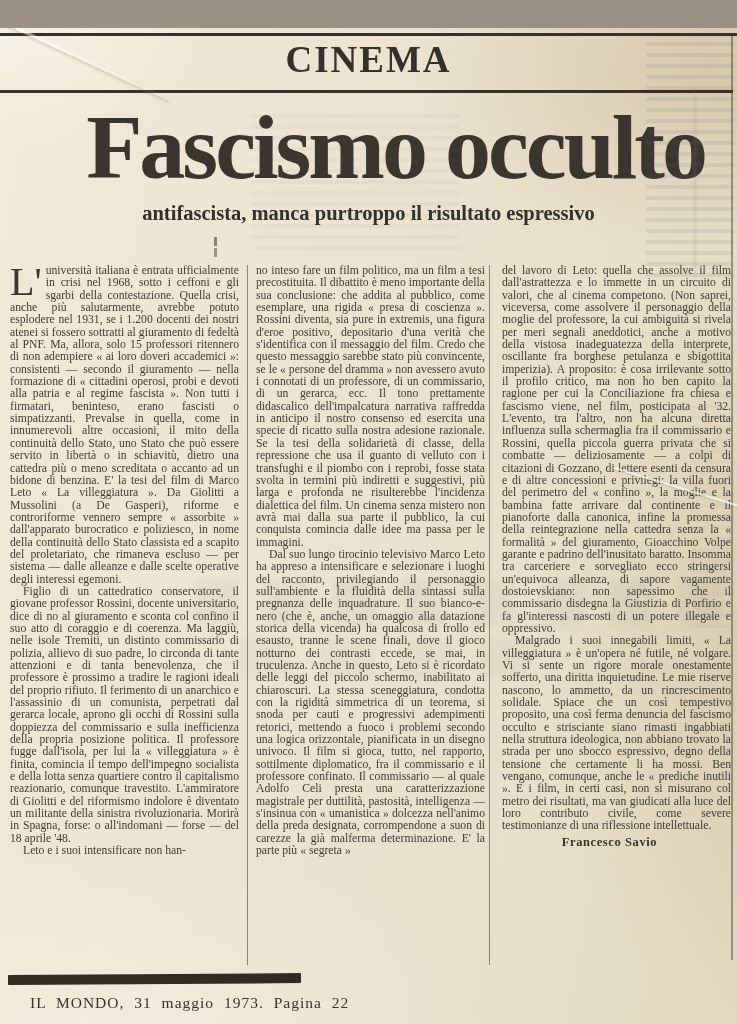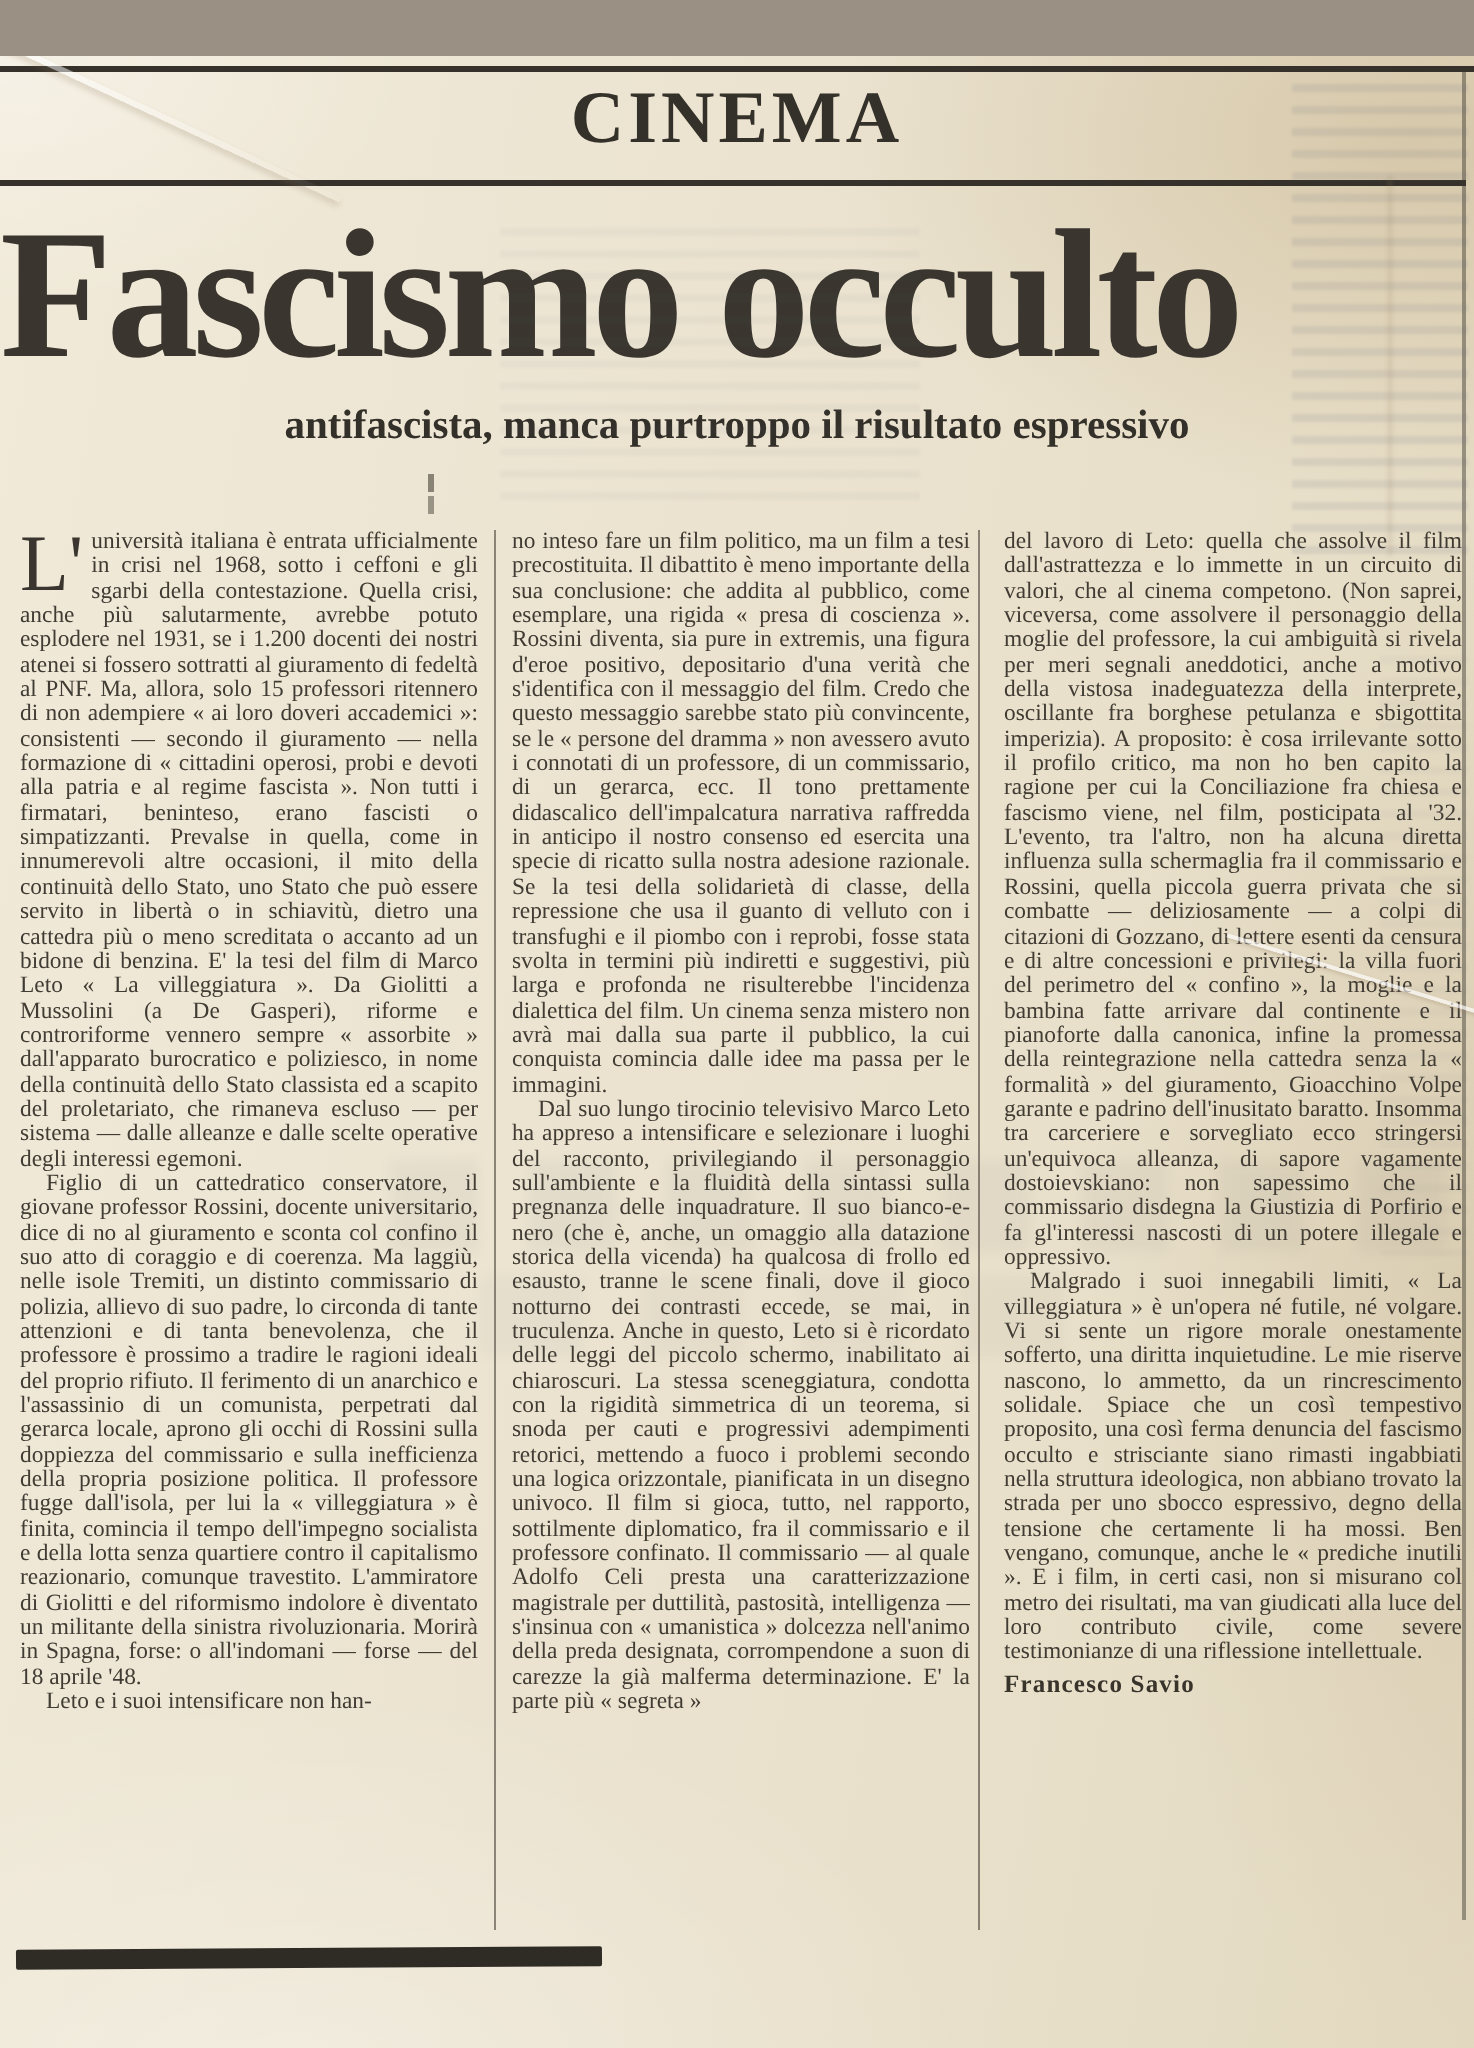--- a/index.html
+++ b/index.html
@@ -21,21 +21,21 @@
   .vrule{position:absolute; width:1px; background:rgba(58,53,44,.55);}
   .vrule-1{left:247px; top:237px; height:700px;}
   .vrule-2{left:489px; top:237px; height:700px;}
   .vrule-edge{left:731px; top:8px; height:924px; width:2px; background:rgba(58,53,44,.45);}
   
   .section-title{
     position:absolute; top:13px; left:0; width:737px; text-align:center;
     font-size:37px; line-height:1; font-weight:bold; letter-spacing:2px; color:#34302a; margin:0;
   }
   .headline{
-    position:absolute; top:73px; left:0; width:705px; text-align:left;
+    position:absolute; top:73px; left:0; width:705px; text-align:right;
     font-size:92px; line-height:1; font-weight:bold; letter-spacing:-3px;
     color:#3a362f; margin:0; white-space:nowrap;
   }
   .subtitle{
     position:absolute; top:172px; left:24px; width:689px; text-align:center;
     font-size:20.5px; line-height:27px; font-weight:bold; color:#332f29;
   }
   
   .body{
     position:absolute; left:10px; top:237px; width:721px; height:702px;
@@ -44,21 +44,21 @@
   .col{
     width:229px; height:702px; overflow:hidden;
     font-size:11.7px; line-height:12.35px; text-align:justify; color:#403b33;
   }
   .col p{margin:0; padding:0;}
   .col p.indent{text-indent:13px;}
   .dropcap{
     float:left; font-size:40px; line-height:32px; padding:1px 4px 0 0; color:#3a362f;
   }
   .byline{
-    margin-top:3px; text-align:left; font-weight:bold; font-size:12.5px;
+    margin-top:3px; text-align:center; font-weight:bold; font-size:12.5px;
     letter-spacing:.6px; padding-right:14px; color:#38342c;
   }
   
   .footer-bar{
     position:absolute; left:8px; top:946px; width:293px; height:10px;
     background:#2f2c26; transform:rotate(-.35deg); border-radius:1px;
   }
   .footer-caption{
     position:absolute; left:30px; top:966px; font-size:15.5px; letter-spacing:1px;
     word-spacing:5px; color:#37332c;
@@ -129,20 +129,21 @@
         <p class="indent">Malgrado i suoi innegabili limiti, « La villeggiatura » è un'opera né futile, né volgare. Vi si sente un rigore morale onestamente sofferto, una diritta inquietudine. Le mie riserve nascono, lo ammetto, da un rincrescimento solidale. Spiace che un così tempestivo proposito, una così ferma denuncia del fascismo occulto e strisciante siano rimasti ingabbiati nella struttura ideologica, non abbiano trovato la strada per uno sbocco espressivo, degno della tensione che certamente li ha mossi. Ben vengano, comunque, anche le « prediche inutili ». E i film, in certi casi, non si misurano col metro dei risultati, ma van giudicati alla luce del loro contributo civile, come severe testimonianze di una riflessione intellettuale.</p>
         <div class="byline">Francesco Savio</div>
       </div>
     </div>
 
   <div class="vrule vrule-1"></div>
   <div class="vrule vrule-2"></div>
   <div class="vrule vrule-edge"></div>
 
   <div class="footer-bar"></div>
+  <div class="footer-caption">IL MONDO, 31 maggio 1973. Pagina 22</div>
 
   <div class="ghost ghost-right"></div>
   <div class="ghost ghost-mid"></div>
   <div class="ghost ghost-right-low"></div>
   <div class="watermark"></div>
   <div class="watermark2"></div>
   <div class="crease crease-tl"></div>
   <div class="crease crease-right"></div>
   <div class="crease crease-vert"></div>
   <div class="speck"></div>

